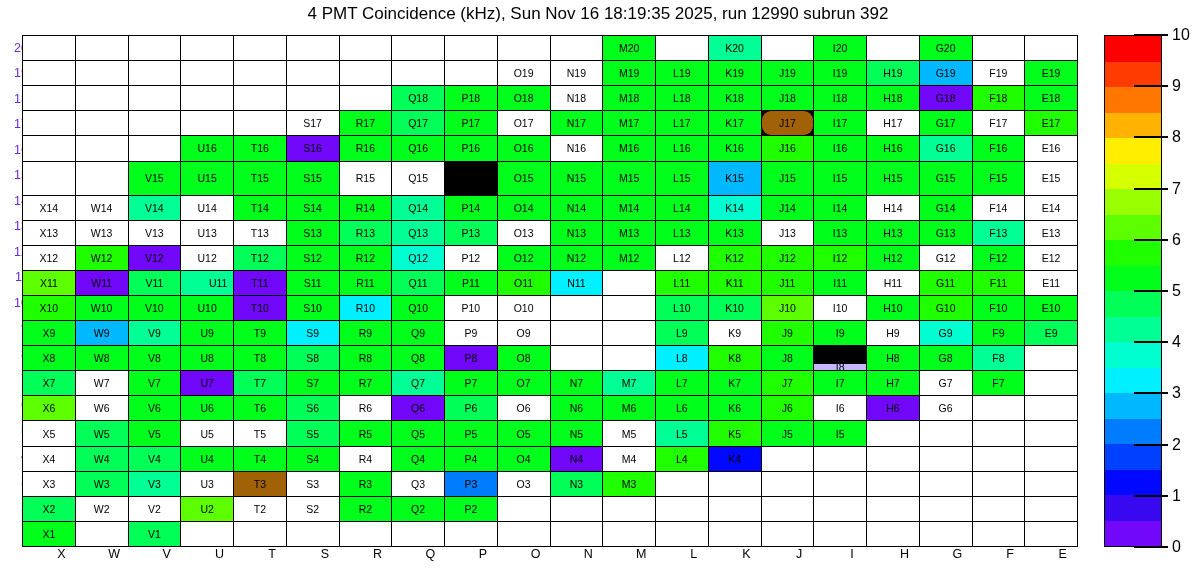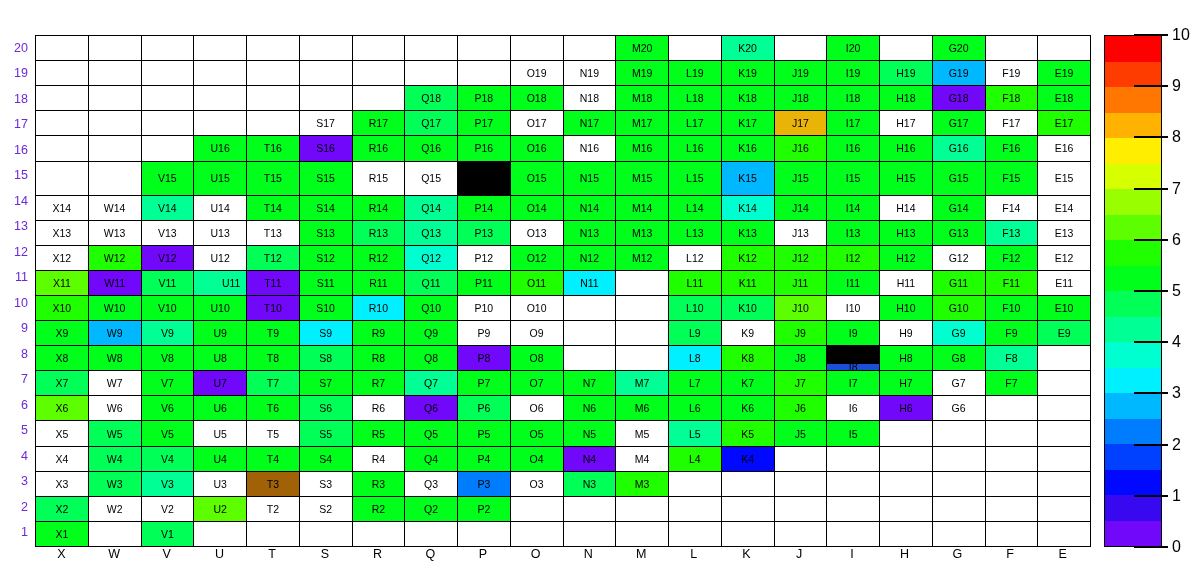--- a/index.html
+++ b/index.html
@@ -1,20 +1,20 @@
 <!DOCTYPE html>
 <html><head>
 <meta charset="utf-8">
 <style>
   html,body{margin:0;padding:0;background:#fff;}
   #canvas{position:relative;width:1196px;height:572px;background:#fff;
           font-family:"Liberation Sans",sans-serif;overflow:hidden;}
   #title{position:absolute;left:0;top:4px;width:1196px;text-align:center;
          font-size:17px;color:#000;}
-  #grid{position:absolute;left:35px;top:35px;width:1054px;height:510px;
+  #grid{position:absolute;left:22px;top:35px;width:1054px;height:510px;
         display:grid;grid-template-columns:repeat(20,1fr);
         grid-template-rows:repeat(20,1fr);
         background:#000;gap:1px;border:1px solid #000;}
   .cell{background:#fff;display:flex;align-items:center;justify-content:center;
         font-size:10.5px;color:#000;overflow:hidden;}
   #ylabels{position:absolute;left:0;top:35px;width:30px;height:510px;
            display:flex;flex-direction:column;}
   .ylab{flex:1;display:flex;align-items:center;justify-content:flex-end;
         font-size:12.5px;color:#6d28d9;padding-right:2px;}
   #xlabels{position:absolute;left:35px;top:547px;width:1054px;height:20px;display:flex;}
@@ -24,20 +24,21 @@
   .cband{flex:1;}
   #cbticks{position:absolute;left:1104px;top:35px;width:92px;height:512px;pointer-events:none;}
   .cbtick{position:absolute;left:30px;width:34px;height:2px;background:#000;}
   .cblab{position:absolute;left:68px;width:24px;height:18px;font-size:16px;color:#000;
          display:flex;align-items:center;}
 </style>
 </head>
 <body>
 
 <div id="canvas">
+  <div id="title">4 PMT Coincidence (kHz), Sun Nov 16 18:19:35 2025, run 12990 subrun 392</div>
   <div id="ylabels">
       <div class="ylab">20</div>
       <div class="ylab">19</div>
       <div class="ylab">18</div>
       <div class="ylab">17</div>
       <div class="ylab">16</div>
       <div class="ylab">15</div>
       <div class="ylab">14</div>
       <div class="ylab">13</div>
       <div class="ylab">12</div>
@@ -121,21 +122,21 @@
       <div class="cell"></div>
       <div class="cell">S17</div>
       <div class="cell" style="background: rgb(0, 255, 27);">R17</div>
       <div class="cell" style="background: rgb(0, 255, 87);">Q17</div>
       <div class="cell" style="background: rgb(0, 255, 27);">P17</div>
       <div class="cell">O17</div>
       <div class="cell" style="background: rgb(0, 255, 27);">N17</div>
       <div class="cell" style="background: rgb(0, 255, 27);">M17</div>
       <div class="cell" style="background: rgb(0, 255, 27);">L17</div>
       <div class="cell" style="background: rgb(0, 255, 27);">K17</div>
-      <div class="cell" style="background: #eab308;">J17</div>
+      <div class="cell" style="background: #a16207; border-radius: 9px;">J17</div>
       <div class="cell" style="background: rgb(0, 255, 27);">I17</div>
       <div class="cell">H17</div>
       <div class="cell" style="background: rgb(0, 255, 27);">G17</div>
       <div class="cell">F17</div>
       <div class="cell" style="background: rgb(32, 255, 0);">E17</div>
       <div class="cell"></div>
       <div class="cell"></div>
       <div class="cell"></div>
       <div class="cell" style="background: rgb(0, 255, 27);">U16</div>
       <div class="cell" style="background: rgb(0, 255, 27);">T16</div>
@@ -302,21 +303,21 @@
       <div class="cell" style="background: rgb(0, 255, 87);">S8</div>
       <div class="cell" style="background: rgb(0, 255, 27);">R8</div>
       <div class="cell" style="background: rgb(0, 255, 27);">Q8</div>
       <div class="cell" style="background: rgb(114, 8, 250);">P8</div>
       <div class="cell" style="background: rgb(0, 255, 27);">O8</div>
       <div class="cell"></div>
       <div class="cell"></div>
       <div class="cell" style="background: rgb(0, 240, 255);">L8</div>
       <div class="cell" style="background: rgb(32, 255, 0);">K8</div>
       <div class="cell" style="background: rgb(0, 255, 27);">J8</div>
-      <div class="cell" style="background: #1d4ed8; margin-top: 18px;">I8</div>
+      <div class="cell" style="background: #c4b5fd; margin-top: 18px;">I8</div>
       <div class="cell" style="background: rgb(0, 255, 27);">H8</div>
       <div class="cell" style="background: rgb(0, 255, 27);">G8</div>
       <div class="cell" style="background: rgb(0, 255, 148);">F8</div>
       <div class="cell"></div>
       <div class="cell" style="background: rgb(0, 255, 87);">X7</div>
       <div class="cell">W7</div>
       <div class="cell" style="background: rgb(0, 255, 27);">V7</div>
       <div class="cell" style="background: rgb(114, 8, 250);">U7</div>
       <div class="cell" style="background: rgb(0, 255, 87);">T7</div>
       <div class="cell" style="background: rgb(0, 255, 27);">S7</div>

